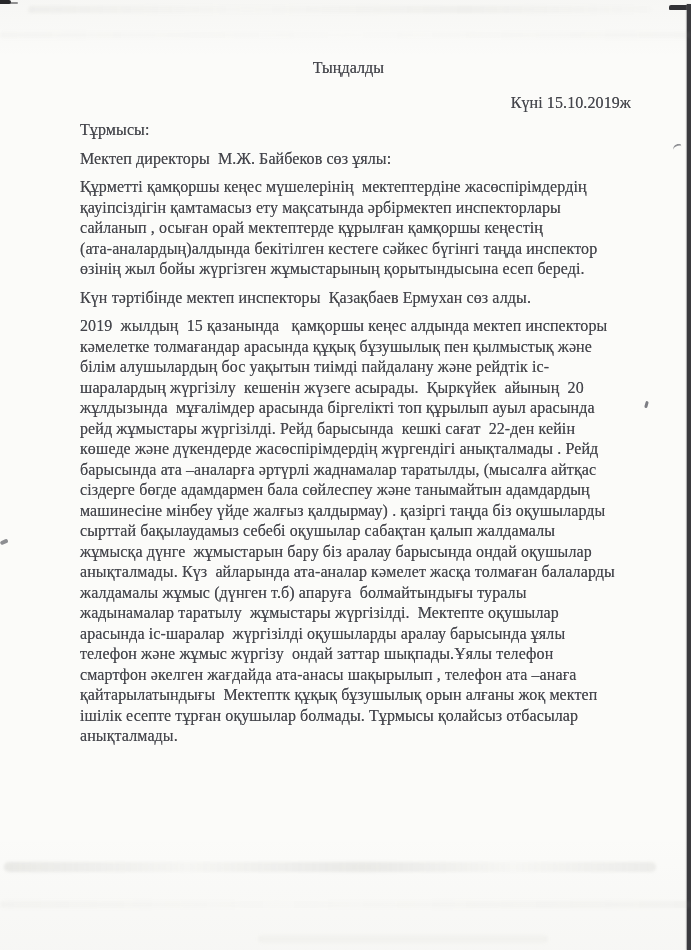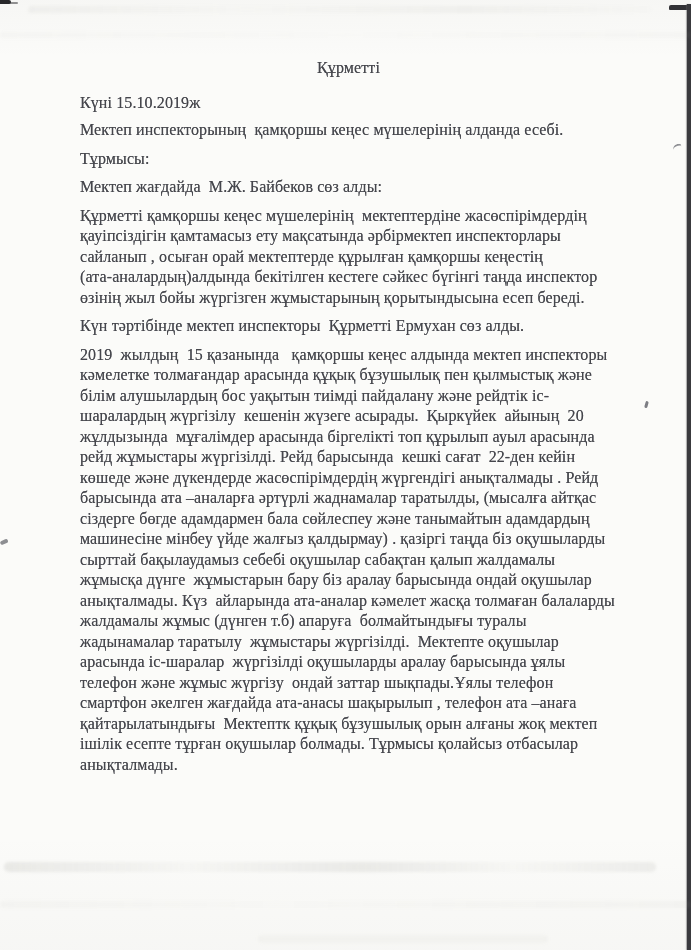--- a/index.html
+++ b/index.html
@@ -29,21 +29,21 @@
     margin: 0;
     font-size: 16px;
     line-height: 20.5px;
     white-space: pre-wrap;
     letter-spacing: 0.1px;
     text-shadow: 0 0 0.6px rgba(78,79,86,0.75);
   }
 
   .doc-title        { text-align: center; margin-right: 38px !important; margin-bottom: 14px !important; }
   .doc-subtitle     { text-indent: 12px; margin-bottom: 9px !important; }
-  .doc-date         { margin-right: 24px !important; margin-bottom: 7px !important; }
+  .doc-date         { text-align: right; margin-right: 24px !important; margin-bottom: 7px !important; }
   .doc-agenda       { margin-left: 178px !important; margin-bottom: 5px !important; }
   .doc-line         { margin-bottom: 8px !important; }
   .doc-paragraph    { margin-bottom: 8px !important; }
   .doc-report       { margin-bottom: 12px !important; }
 
   
   .artifact { position: absolute; pointer-events: none; }
 
   .tl-dash {
     left: 0; top: 3;
@@ -122,31 +122,30 @@
 <div class="artifact date-squiggle"></div>
 <div class="artifact apostrophe-speck"></div>
 <div class="artifact left-dash"></div>
 <div class="smudge smudge-top-1"></div>
 <div class="smudge smudge-top-2"></div>
 <div class="smudge smudge-bottom-1"></div>
 <div class="smudge smudge-bottom-2"></div>
 <div class="smudge smudge-bottom-3"></div>
 
 <div class="page-content">
-  <p class="doc-title">Құрметті</p>
+  <p class="doc-title">Тыңдалды</p>
   <p class="doc-date">Күні 15.10.2019ж</p>
-  <p class="doc-line">Мектеп инспекторының  қамқоршы кеңес мүшелерінің алданда есебі.</p>
   <p class="doc-line">Тұрмысы:</p>
-  <p class="doc-line">Мектеп жағдайда  М.Ж. Байбеков сөз алды:</p>
+  <p class="doc-line">Мектеп директоры  М.Ж. Байбеков сөз ұялы:</p>
   <p class="doc-paragraph">Құрметті қамқоршы кеңес мүшелерінің  мектептердіне жасөспірімдердің
 қауіпсіздігін қамтамасыз ету мақсатында әрбірмектеп инспекторлары
 сайланып , осыған орай мектептерде құрылған қамқоршы кеңестің
 (ата-аналардың)алдында бекітілген кестеге сәйкес бүгінгі таңда инспектор
 өзінің жыл бойы жүргізген жұмыстарының қорытындысына есеп береді.</p>
-  <p class="doc-line">Күн тәртібінде мектеп инспекторы  Құрметті Ермухан сөз алды.</p>
+  <p class="doc-line">Күн тәртібінде мектеп инспекторы  Қазақбаев Ермухан сөз алды.</p>
   <p class="doc-paragraph doc-report">2019  жылдың  15 қазанында   қамқоршы кеңес алдында мектеп инспекторы
 кәмелетке толмағандар арасында құқық бұзушылық пен қылмыстық және
 білім алушылардың бос уақытын тиімді пайдалану және рейдтік іс-
 шаралардың жүргізілу  кешенін жүзеге асырады.  Қыркүйек  айының  20
 жұлдызында  мұғалімдер арасында біргелікті топ құрылып ауыл арасында
 рейд жұмыстары жүргізілді. Рейд барысында  кешкі сағат  22-ден кейін
 көшеде және дүкендерде жасөспірімдердің жүргендігі анықталмады . Рейд
 барысында ата –аналарға әртүрлі жаднамалар таратылды, (мысалға айтқас
 сіздерге бөгде адамдармен бала сөйлеспеу және танымайтын адамдардың
 машинесіне мінбеу үйде жалғыз қалдырмау) . қазіргі таңда біз оқушыларды

